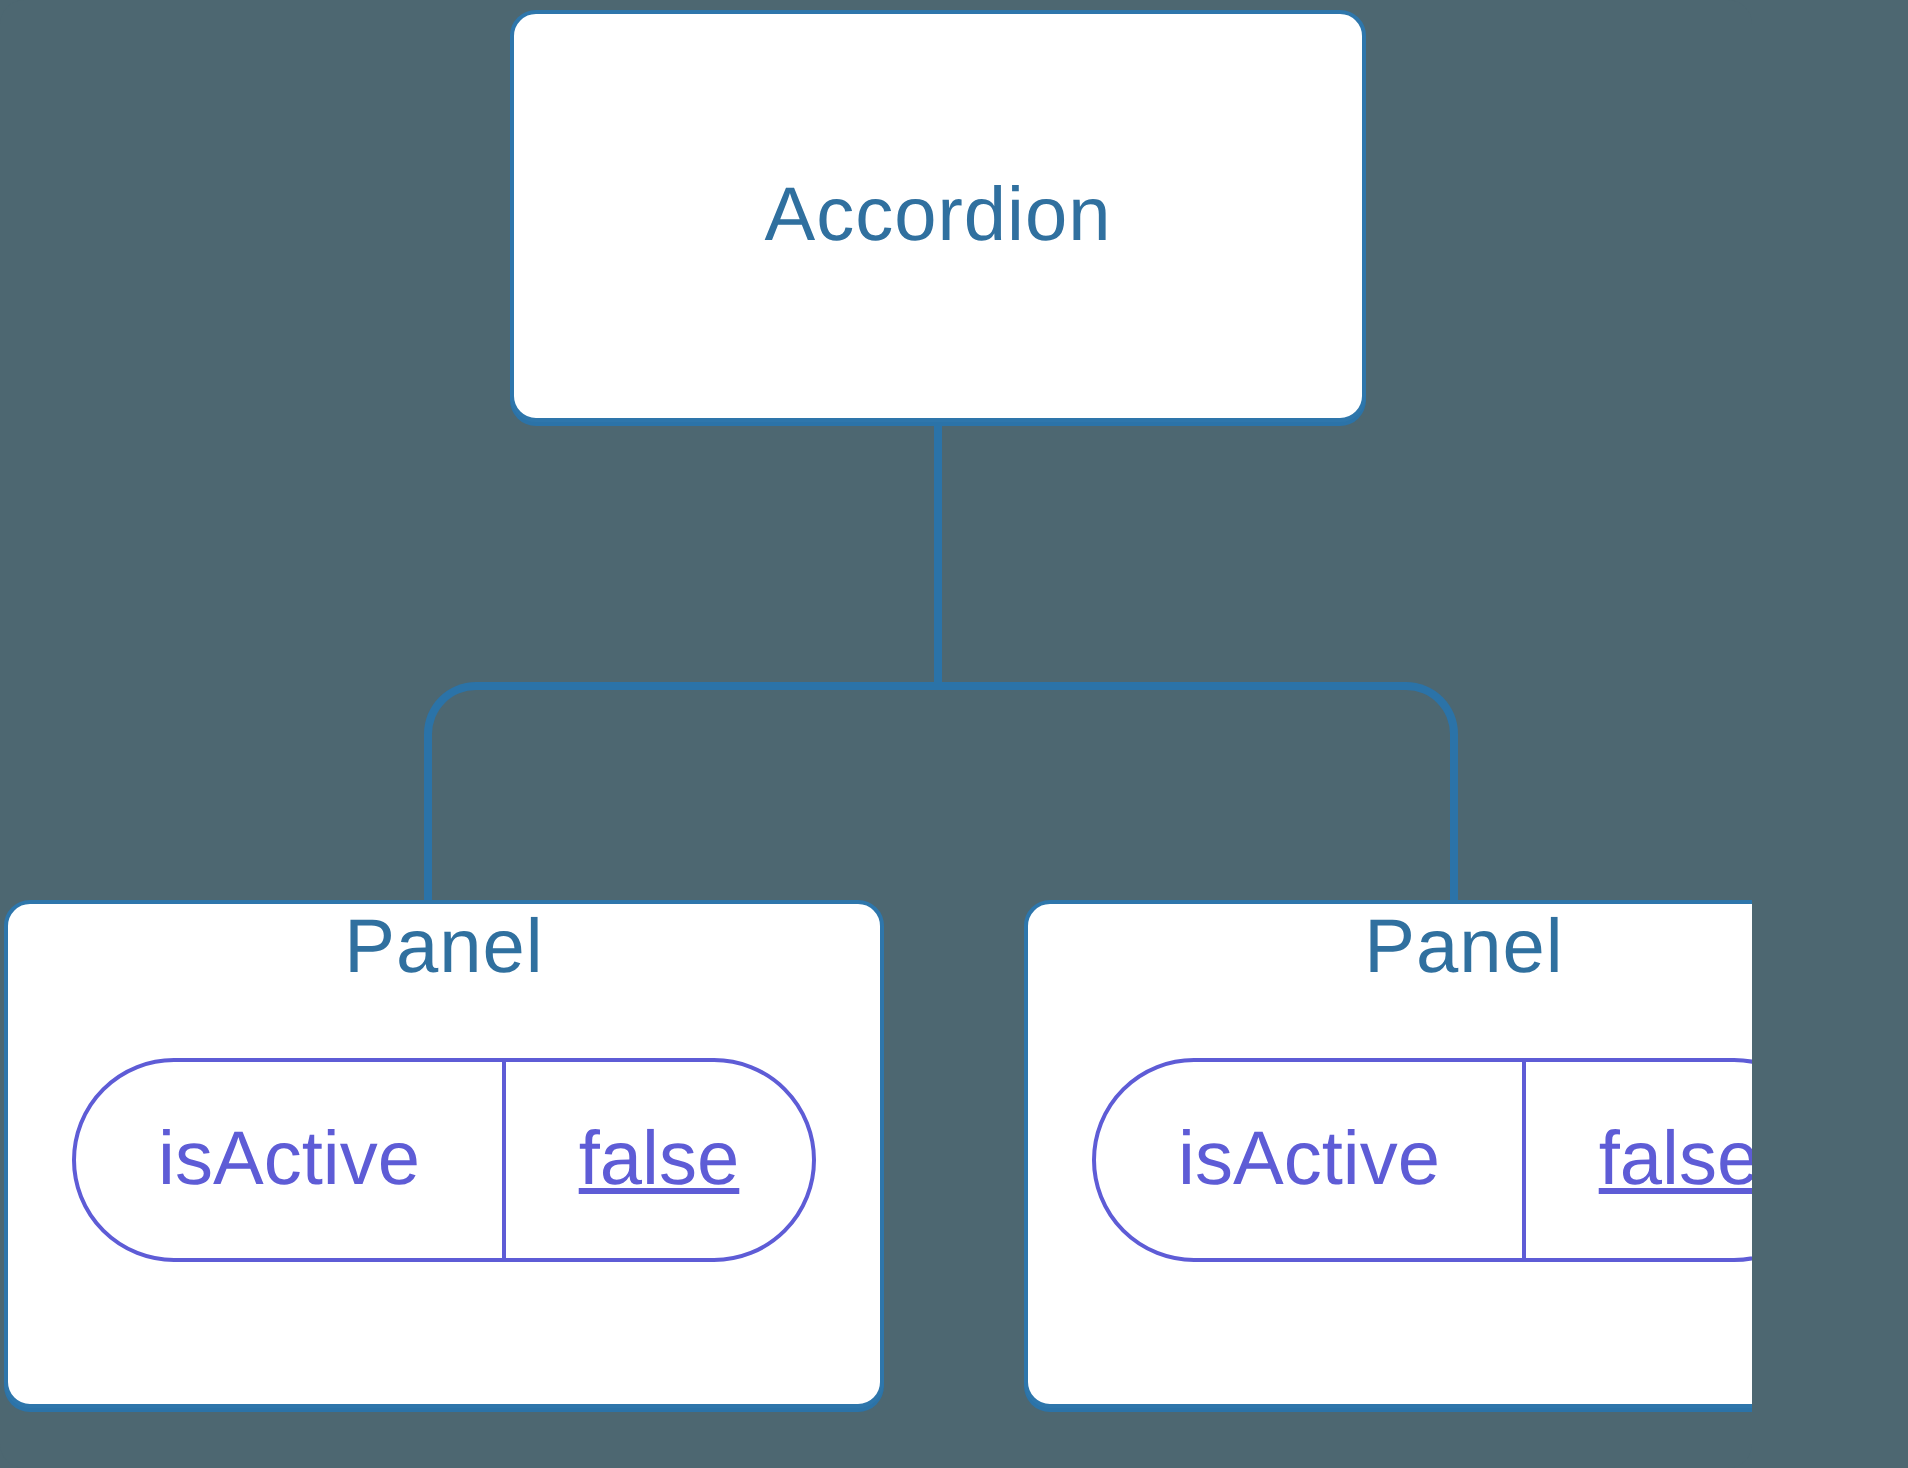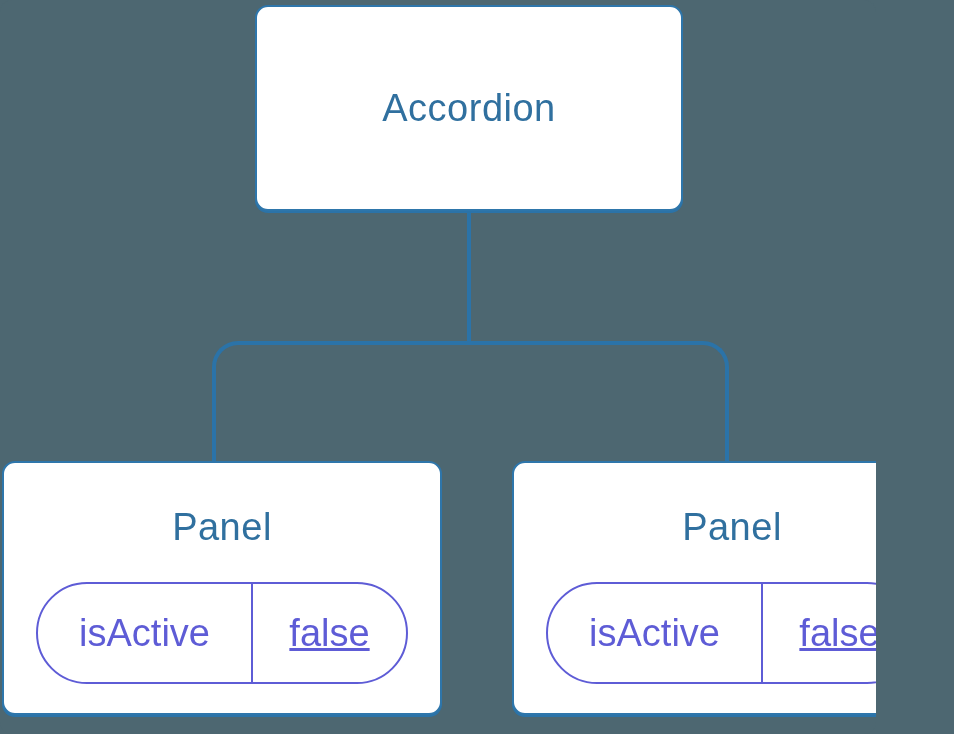--- a/index.html
+++ b/index.html
@@ -53,23 +53,22 @@
     position: absolute;
     left: 212px; top: 341px;
     width: 517px; height: 130px;
     border-top: 4px solid var(--line);
     border-left: 4px solid var(--line);
     border-right: 4px solid var(--line);
     border-bottom: none;
     border-radius: 26px 26px 0 0;
   }
   .node-panel {
-    top: 461px;
+    top: 450px;
     width: 440px; height: 254px;
-    padding-top: 42px;
   }
   .node-panel.left  { left: 2px; }
   .node-panel.right { left: 512px; }
   .panel-title {
     text-align: center;
     font-size: 38px;
     font-weight: 500;
     letter-spacing: 0.5px;
     line-height: 44px;
     color: var(--title-text);

